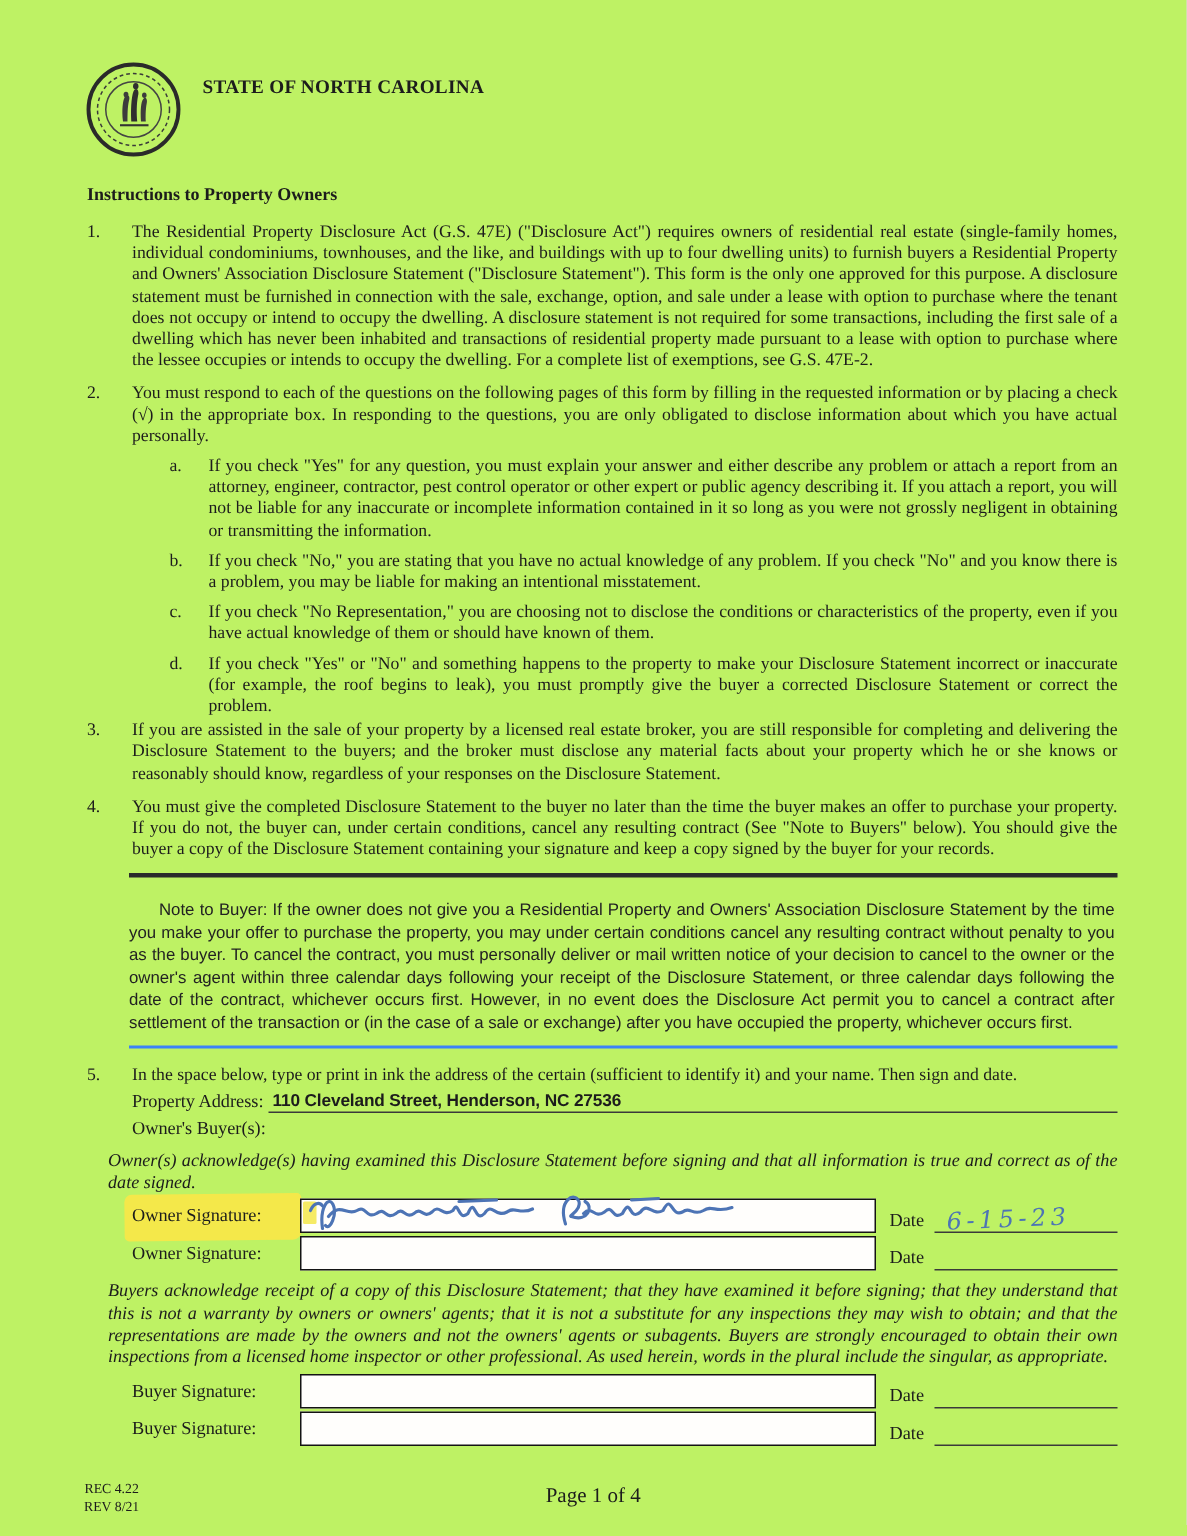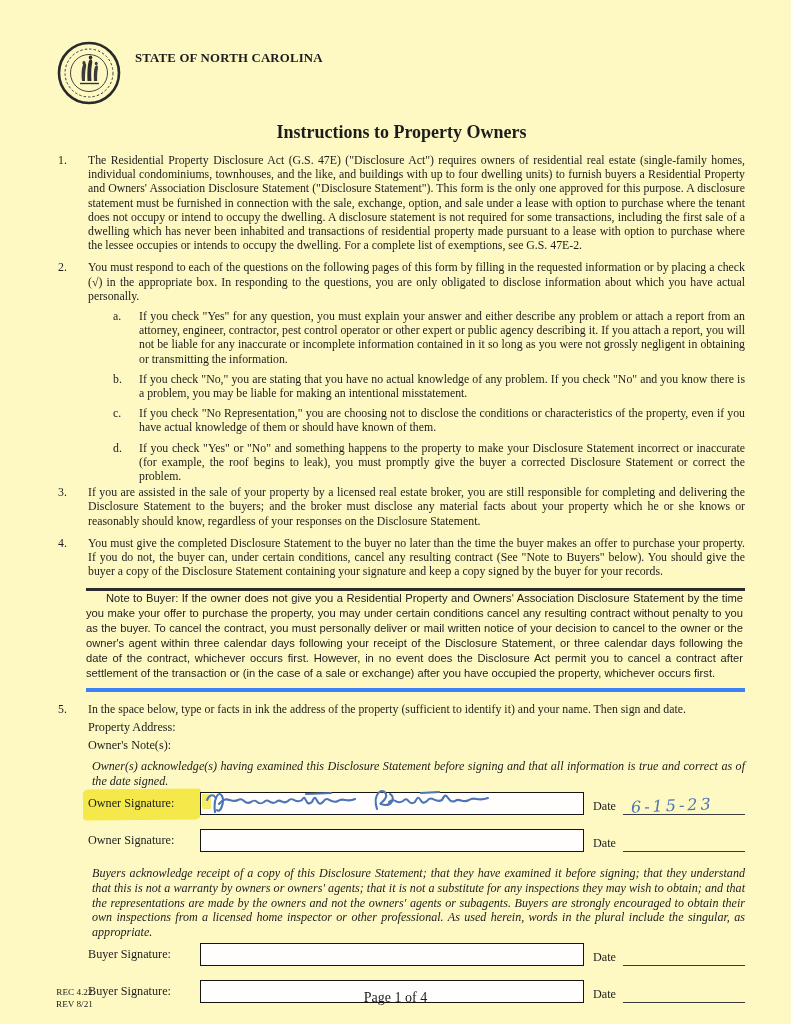--- a/index.html
+++ b/index.html
@@ -1,47 +1,47 @@
 <!DOCTYPE html>
 <html><head>
 <meta charset="utf-8">
 <style>
   html,body{margin:0;padding:0;background:#d9d9d9;}
   .page{
-    width:791px;height:1024px;margin:0 auto;background:#fef9c3;
+    width:791px;height:1024px;margin:0 auto;background:#bef264;
     font-family:"Liberation Serif",serif;color:#1c1c1c;
     position:relative;box-sizing:border-box;padding:40px 46px 0 58px;
     overflow:hidden;
   }
   
   .hdr{display:flex;align-items:flex-start;}
   .seal{width:66px;height:66px;flex:none;margin-left:-2px;}
   .htext{margin-left:13px;padding-top:11px;font-weight:bold;font-size:12.8px;line-height:1.22;letter-spacing:.2px;}
-  .instr-heading{text-align:center;font-weight:bold;font-size:18px;margin:16px 0 10px 0;}
+  .instr-heading{font-weight:bold;font-size:12px;margin:16px 0 10px 0;}
   
   .oli{display:flex;margin-bottom:8px;font-size:11.8px;line-height:14.2px;text-align:justify;}
   .oli .num{width:30px;flex:none;}
   .oli .itext{flex:1;}
   .subli{display:flex;margin:6px 0 6px 25px;}
   .subli .letter{width:26px;flex:none;}
   .subli .itext{flex:1;}
   
   .notebox{
-    border-top:3px solid #2b2b2b;border-bottom:4px solid #3b82f6;
-    margin:10px 0 10px 28px;padding:0 2px 7px 0;
+    border-top:3px solid #2b2b2b;border-bottom:2px solid #3b82f6;
+    margin:10px 0 10px 28px;padding:15px 2px 7px 0;
     font-family:"Liberation Sans",sans-serif;font-size:11.2px;line-height:14.9px;
     text-indent:20px;color:#222;text-align:justify;
   }
   
   .frow{display:flex;align-items:flex-end;margin:3px 0 3px 30px;font-size:12.2px;}
   .flabel{flex:none;padding-right:3px;white-space:nowrap;}
   .fvalue{flex:1;border-bottom:1.3px solid #3a3a3a;font-family:"Liberation Sans",sans-serif;
           font-size:11.5px;font-weight:600;padding:0 0 1px 3px;letter-spacing:-.1px;}
-  .ack{margin:6px 0 4px 34px;font-style:italic;font-size:12.1px;line-height:14.6px;text-align:justify;}
-  .sigrow{display:flex;align-items:stretch;margin-left:30px;height:23px;margin-bottom:14px;font-size:12.2px;}
+  .ack{margin:6px 0 4px 14px;font-style:italic;font-size:12.1px;line-height:14.6px;text-align:justify;}
+  .sigrow{display:flex;align-items:stretch;margin-left:30px;height:23px;margin-bottom:2px;font-size:12.2px;}
   .siglabel{flex:none;width:112px;display:flex;align-items:center;position:relative;}
   .siglabel span{position:relative;z-index:1;}
   .siglabel.hl::before{
     content:"";position:absolute;left:-5px;right:-1px;top:-3px;bottom:-5px;
     background:#f4e84a;border-radius:5px 3px 6px 3px;transform:rotate(-.6deg);
   }
   .sigbox{flex:1;border:1.6px solid #141414;position:relative;background:#fffefc;}
   .hlmark{position:absolute;left:1px;top:1px;width:9px;height:15px;background:#f4e84a;opacity:.85;border-radius:1px;}
   .sig-svg{position:absolute;left:4px;top:-9px;overflow:visible;}
   .datecell{flex:none;width:152px;display:flex;align-items:flex-end;padding-left:9px;}
@@ -116,29 +116,30 @@
 
   <div class="oli">
     <div class="num">4.</div>
     <div class="itext">You must give the completed Disclosure Statement to the buyer no later than the time the buyer makes an offer to purchase your property.  If you do not, the buyer can, under certain conditions, cancel any resulting contract (See "Note to Buyers" below).  You should give the buyer a copy of the Disclosure Statement containing your signature and keep a copy signed by the buyer for your records.</div>
   </div>
 
   <div class="notebox">Note to Buyer: If the owner does not give you a Residential Property and Owners' Association Disclosure Statement by the time you make your offer to purchase the property, you may under certain conditions cancel any resulting contract without penalty to you as the buyer.  To cancel the contract, you must personally deliver or mail written notice of your decision to cancel to the owner or the owner's agent within three calendar days following your receipt of the Disclosure Statement, or three calendar days following the date of the contract, whichever occurs first.  However, in no event does the Disclosure Act permit you to cancel a contract after settlement of the transaction or (in the case of a sale or exchange) after you have occupied the property, whichever occurs first.</div>
 
   <div class="oli" style="margin-bottom:4px;">
     <div class="num">5.</div>
-    <div class="itext">In the space below, type or facts in ink the address of the property (sufficient to identify it) and your name. Then sign and date.</div>
+    <div class="itext">In the space below, type or print in ink the address of the certain (sufficient to identify it) and your name. Then sign and date.</div>
   </div>
 
   <div class="frow">
     <div class="flabel">Property Address:</div>
+    <div class="fvalue">110 Cleveland Street, Henderson, NC 27536</div>
   </div>
 
   <div class="frow">
-    <div class="flabel">Owner's Note(s):</div>
+    <div class="flabel">Owner's Buyer(s):</div>
   </div>
 
   <div class="ack">Owner(s) acknowledge(s) having examined this Disclosure Statement before signing and that all information is true and correct as of the date signed.</div>
 
   <div class="sigrow">
     <div class="siglabel hl">
       <span>Owner Signature:</span>
     </div>
     <div class="sigbox">
       <div class="hlmark"></div>

